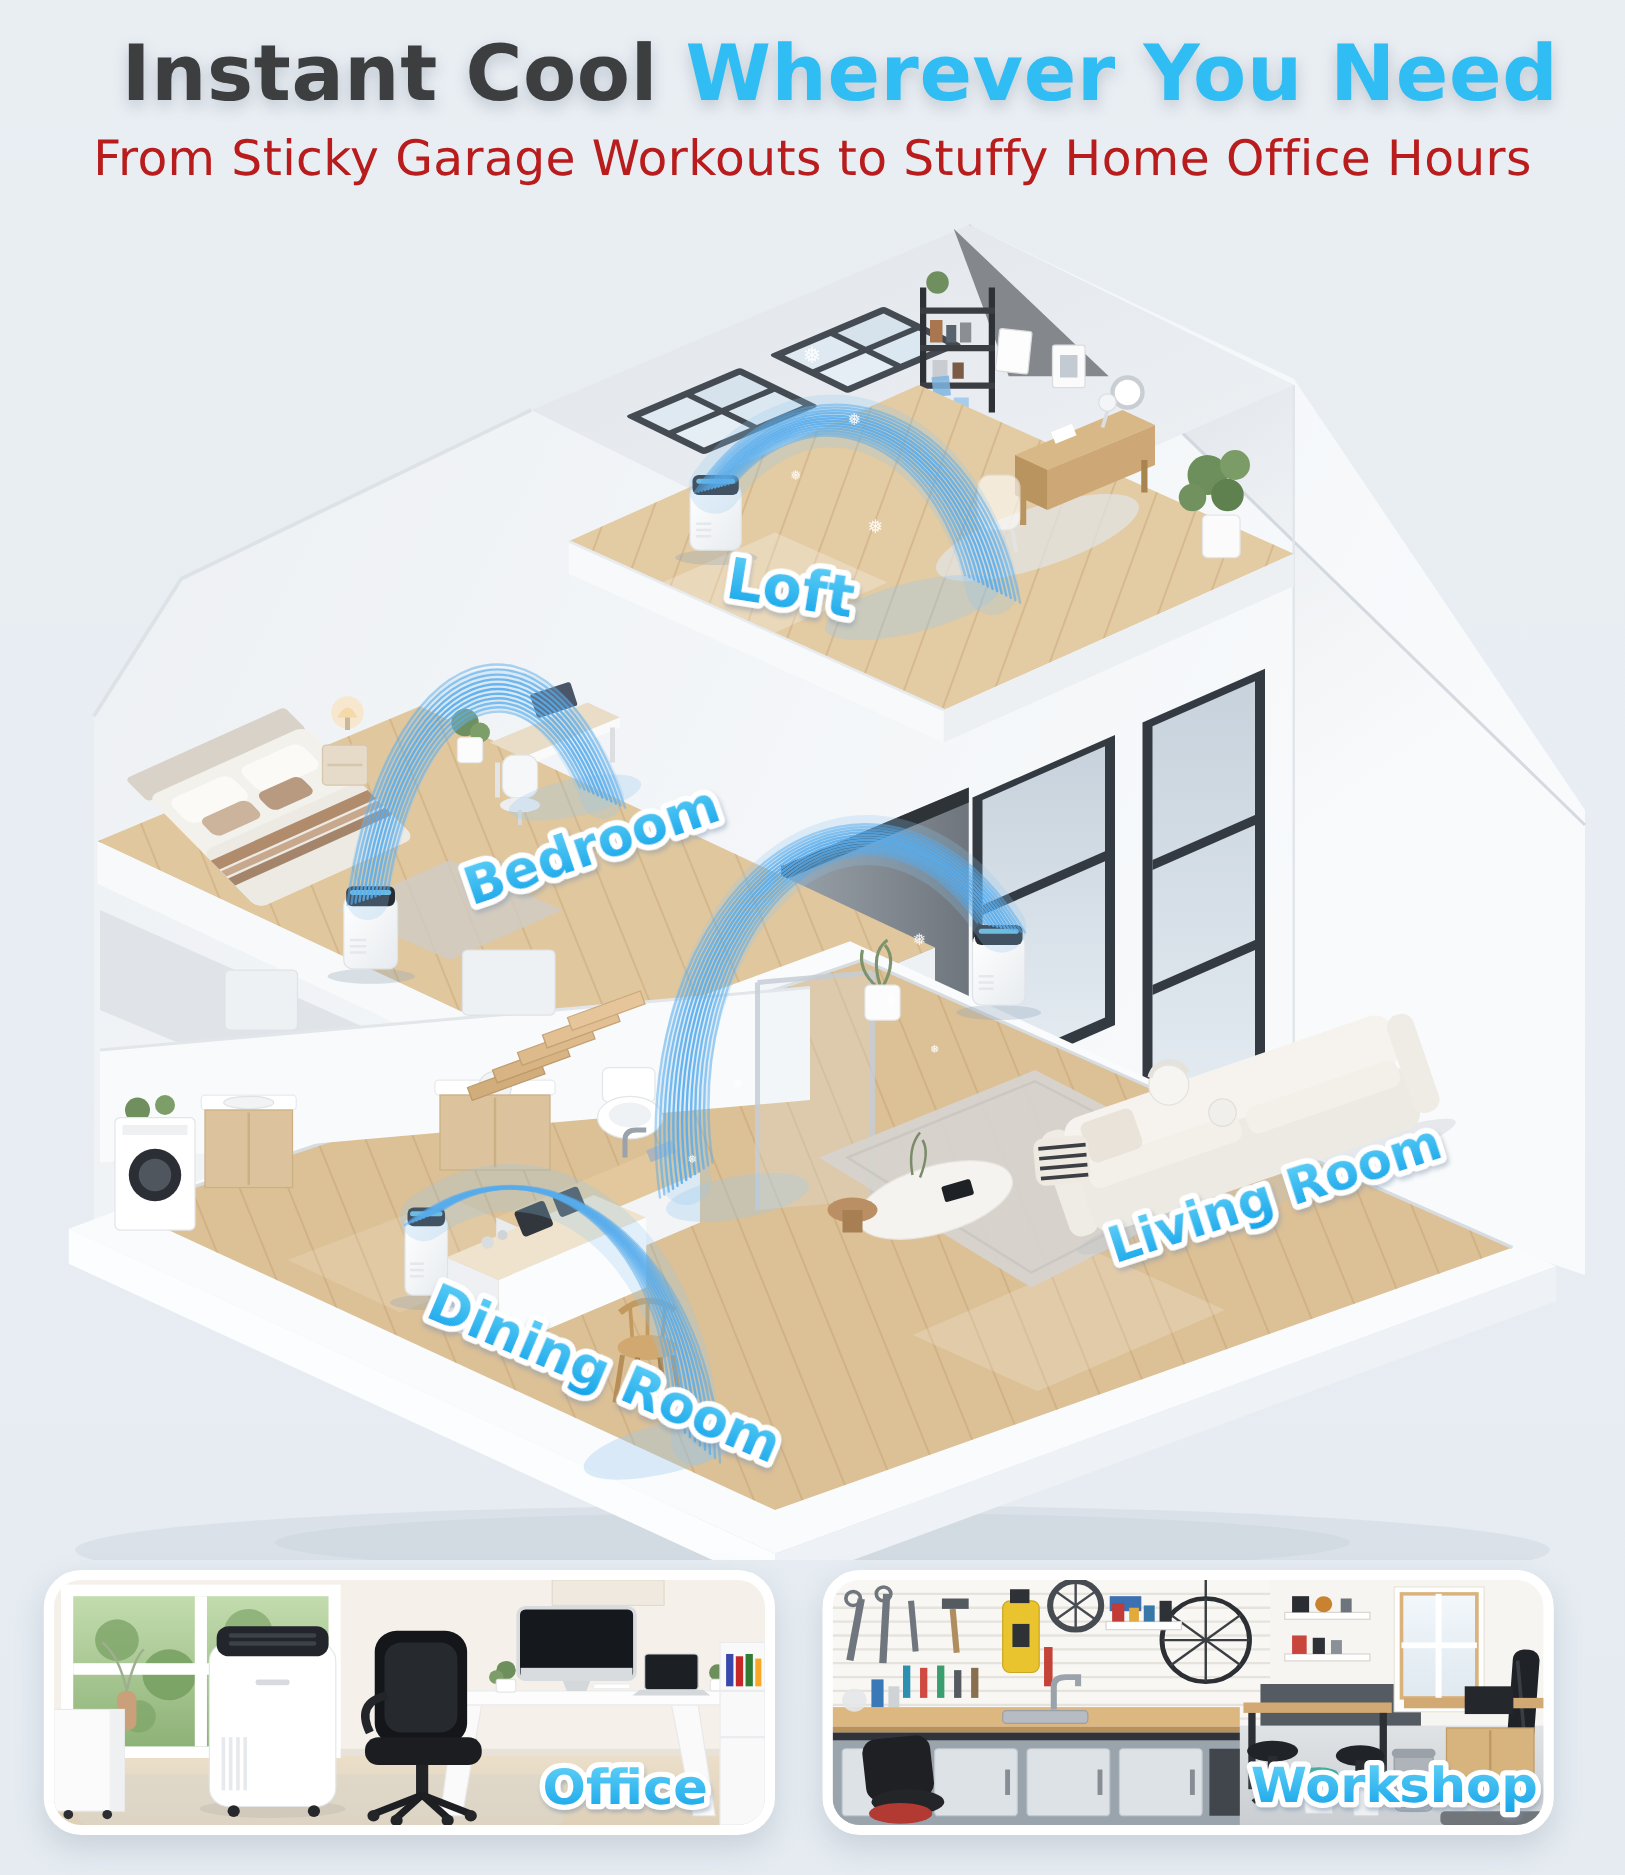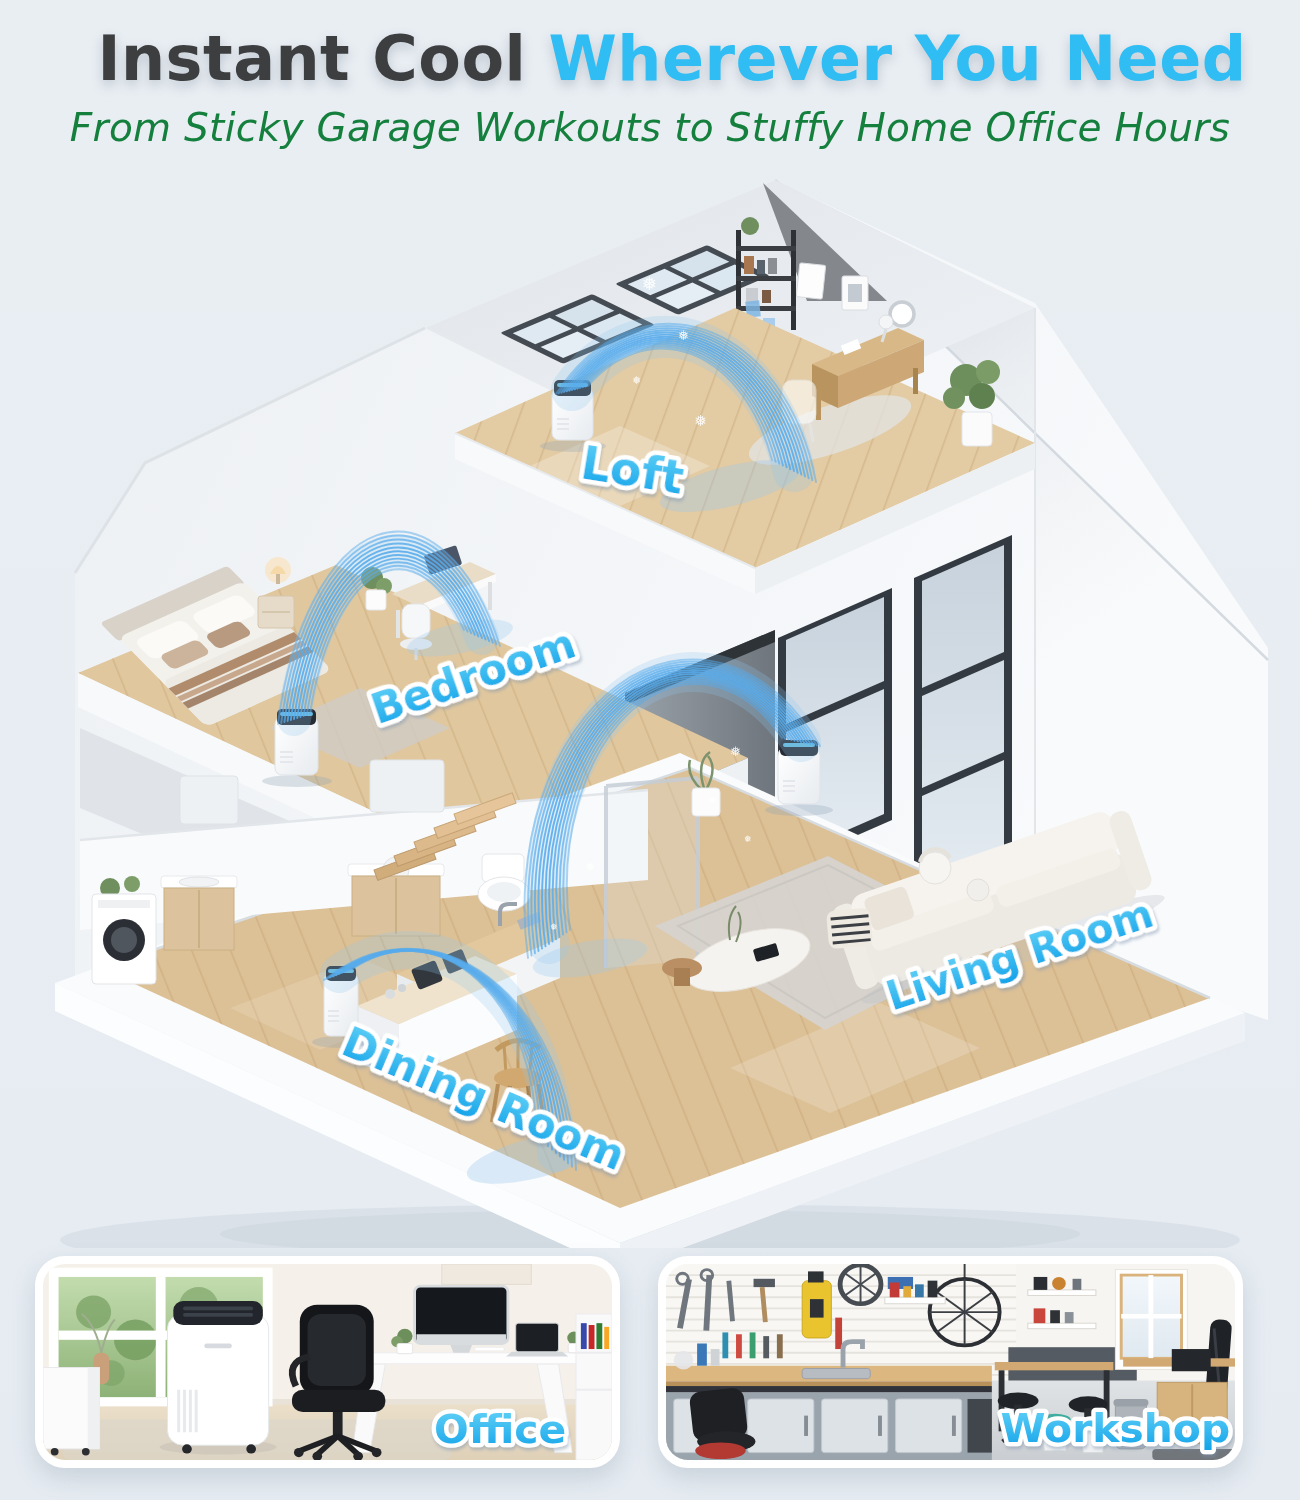--- a/index.html
+++ b/index.html
@@ -11,23 +11,22 @@
   .page{position:absolute;inset:0;}
   
   .hdr{position:absolute;top:26px;left:0;width:100%;text-align:center;}
   .hdr h1{
     margin:0;font-size:62px;font-weight:800;letter-spacing:.5px;line-height:1.05;
     text-shadow:0 5px 12px rgba(95,110,130,.30);
   }
   .t-dark{color:#3d3e40;margin-left:44px;}
   .t-cyan{color:#2fbdf4;text-align:center;}
   .hdr p{
-    margin:14px 0 0 0;font-size:39px;font-weight:400;color:#15803d;letter-spacing:.3px;
+    margin:14px 0 0 0;font-size:39px;font-weight:400;color:#b91c1c;letter-spacing:.3px;
     font-family:"DejaVu Sans","Liberation Sans",sans-serif;
-    font-style:italic;
   }
   
   svg.house{position:absolute;left:30px;top:168px;width:1240px;height:1080px;display:block;}
   .room-label{
     font-family:"DejaVu Sans",sans-serif;font-weight:700;
     stroke:#ffffff;stroke-linejoin:round;paint-order:stroke;text-anchor:middle;
   }
   .flake{font-family:"DejaVu Sans",sans-serif;fill:#ffffff;opacity:.9;}
   
   .photos{position:absolute;left:35px;top:1256px;display:flex;gap:38px;}

